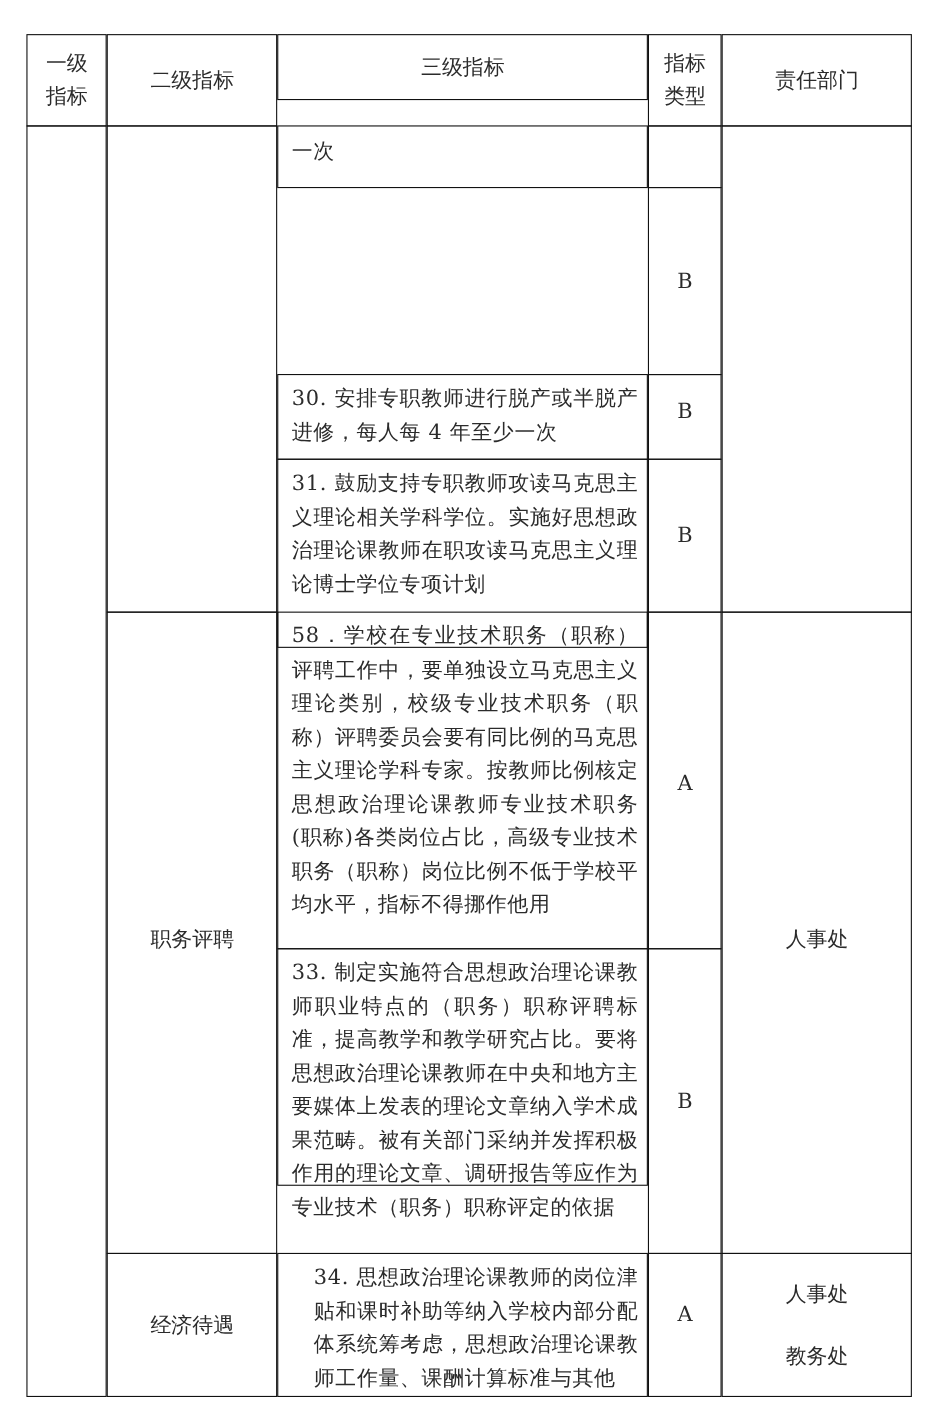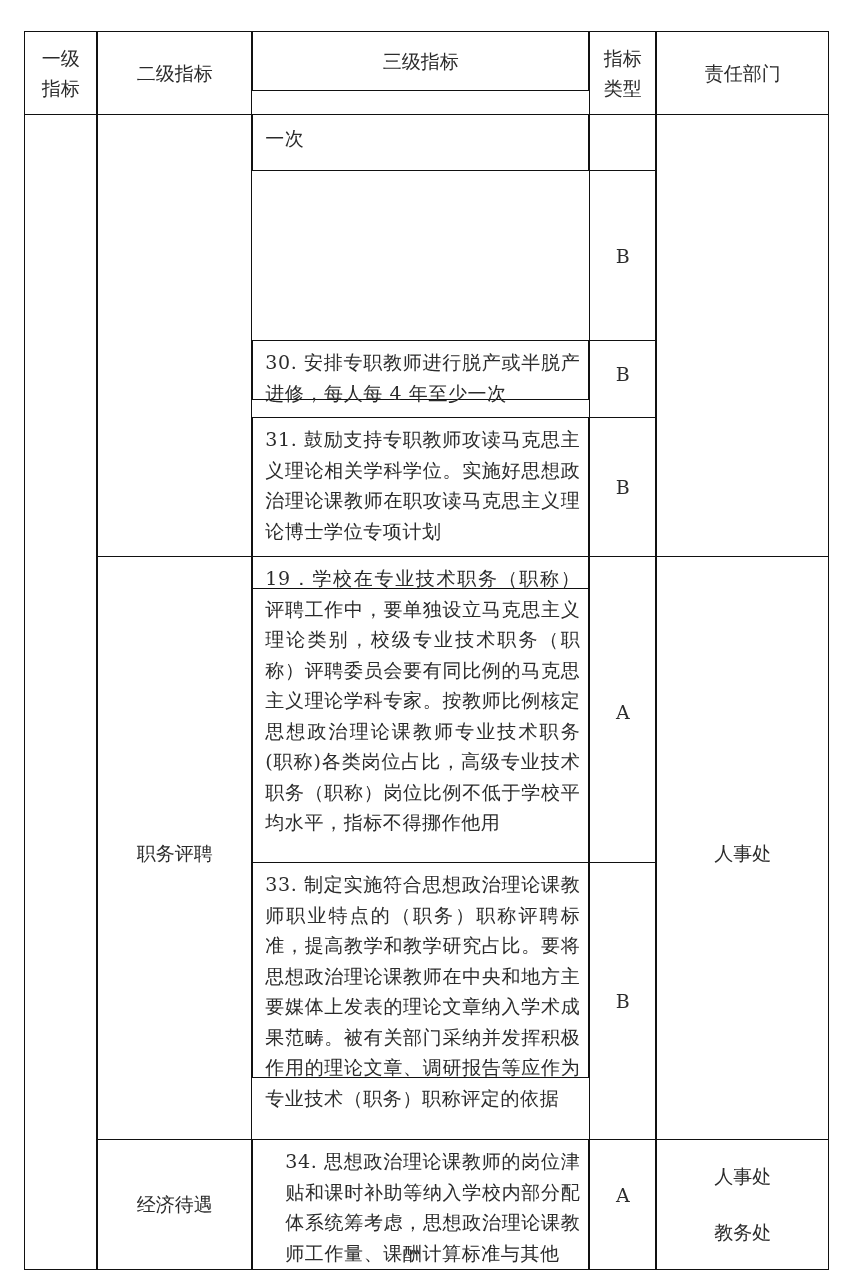--- a/index.html
+++ b/index.html
@@ -52,36 +52,36 @@
     <span>一次</span>
   </div>
   <div class="cell center" style="left:565px; top:83px; width:67px; height:57px;">
     <span></span>
   </div>
 
   <div class="cell center" style="left:565px; top:139px; width:67px; height:171px;">
     <span>B</span>
   </div>
 
-  <div class="cell txt" style="left:228px; top:309px; width:337px; height:60px;">
+  <div class="cell txt" style="left:228px; top:309px; width:337px; height:78px;">
     <span>30. 安排专职教师进行脱产或半脱产进修，每人每 4 年至少一次</span>
   </div>
   <div class="cell center" style="left:565px; top:309px; width:67px; height:78px; align-items:flex-start; padding-top:22px;">
     <span>B</span>
   </div>
 
   <div class="cell txt" style="left:228px; top:386px; width:337px; height:172px;">
     <span>31. 鼓励支持专职教师攻读马克思主义理论相关学科学位。实施好思想政治理论课教师在职攻读马克思主义理论博士学位专项计划</span>
   </div>
   <div class="cell center" style="left:565px; top:386px; width:67px; height:140px;">
     <span>B</span>
   </div>
 
   <div class="cell txt" style="left:228px; top:525px; width:337px; height:307px;">
-    <span>19．学校在专业技术职务（职称）评聘工作中，要单独设立马克思主义理论类别，校级专业技术职务（职称）评聘委员会要有同比例的马克思主义理论学科专家。按教师比例核定思想政治理论课教师专业技术职务(职称)各类岗位占比，高级专业技术职务（职称）岗位比例不低于学校平均水平，指标不得挪作他用</span>
+    <span>58．学校在专业技术职务（职称）评聘工作中，要单独设立马克思主义理论类别，校级专业技术职务（职称）评聘委员会要有同比例的马克思主义理论学科专家。按教师比例核定思想政治理论课教师专业技术职务(职称)各类岗位占比，高级专业技术职务（职称）岗位比例不低于学校平均水平，指标不得挪作他用</span>
   </div>
   <div class="cell center" style="left:565px; top:525px; width:67px; height:307px; align-items:flex-start; padding-top:144px;">
     <span>A</span>
   </div>
 
   <div class="cell txt" style="left:228px; top:831px; width:337px; height:216px;">
     <span>33. 制定实施符合思想政治理论课教师职业特点的（职务）职称评聘标准，提高教学和教学研究占比。要将思想政治理论课教师在中央和地方主要媒体上发表的理论文章纳入学术成果范畴。被有关部门采纳并发挥积极作用的理论文章、调研报告等应作为专业技术（职务）职称评定的依据</span>
   </div>
   <div class="cell center" style="left:565px; top:831px; width:67px; height:278px;">
     <span>B</span>

